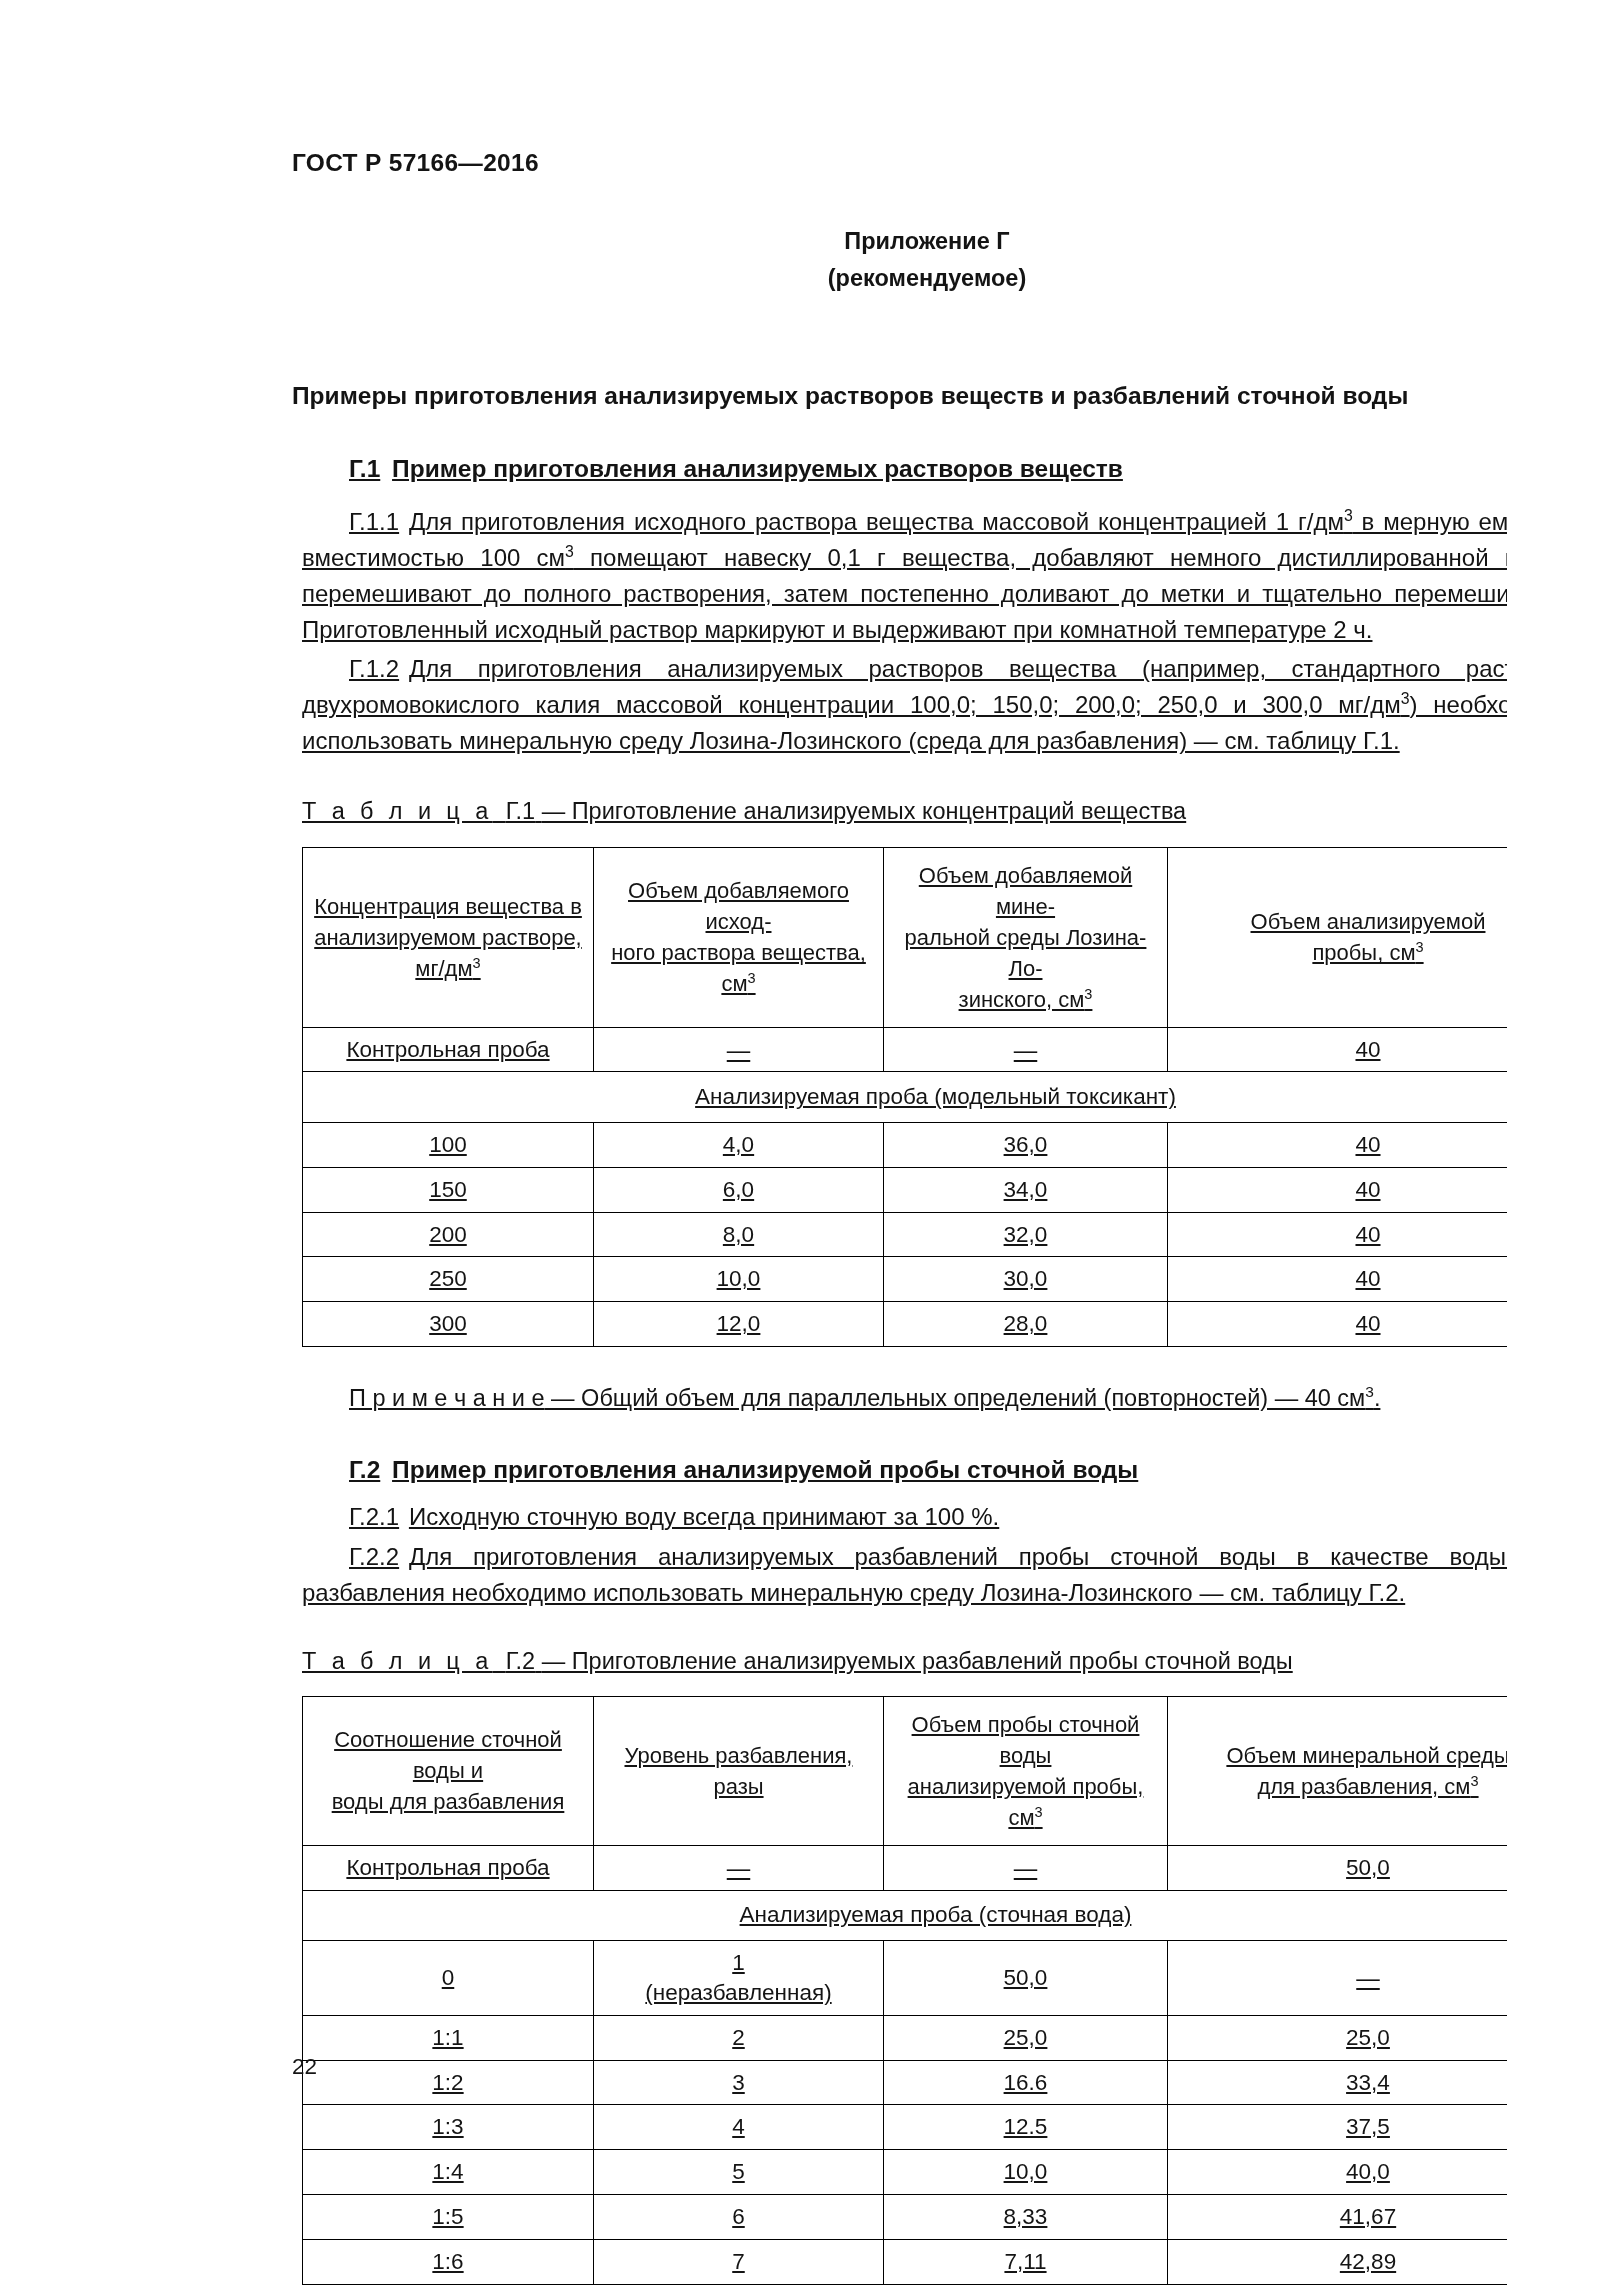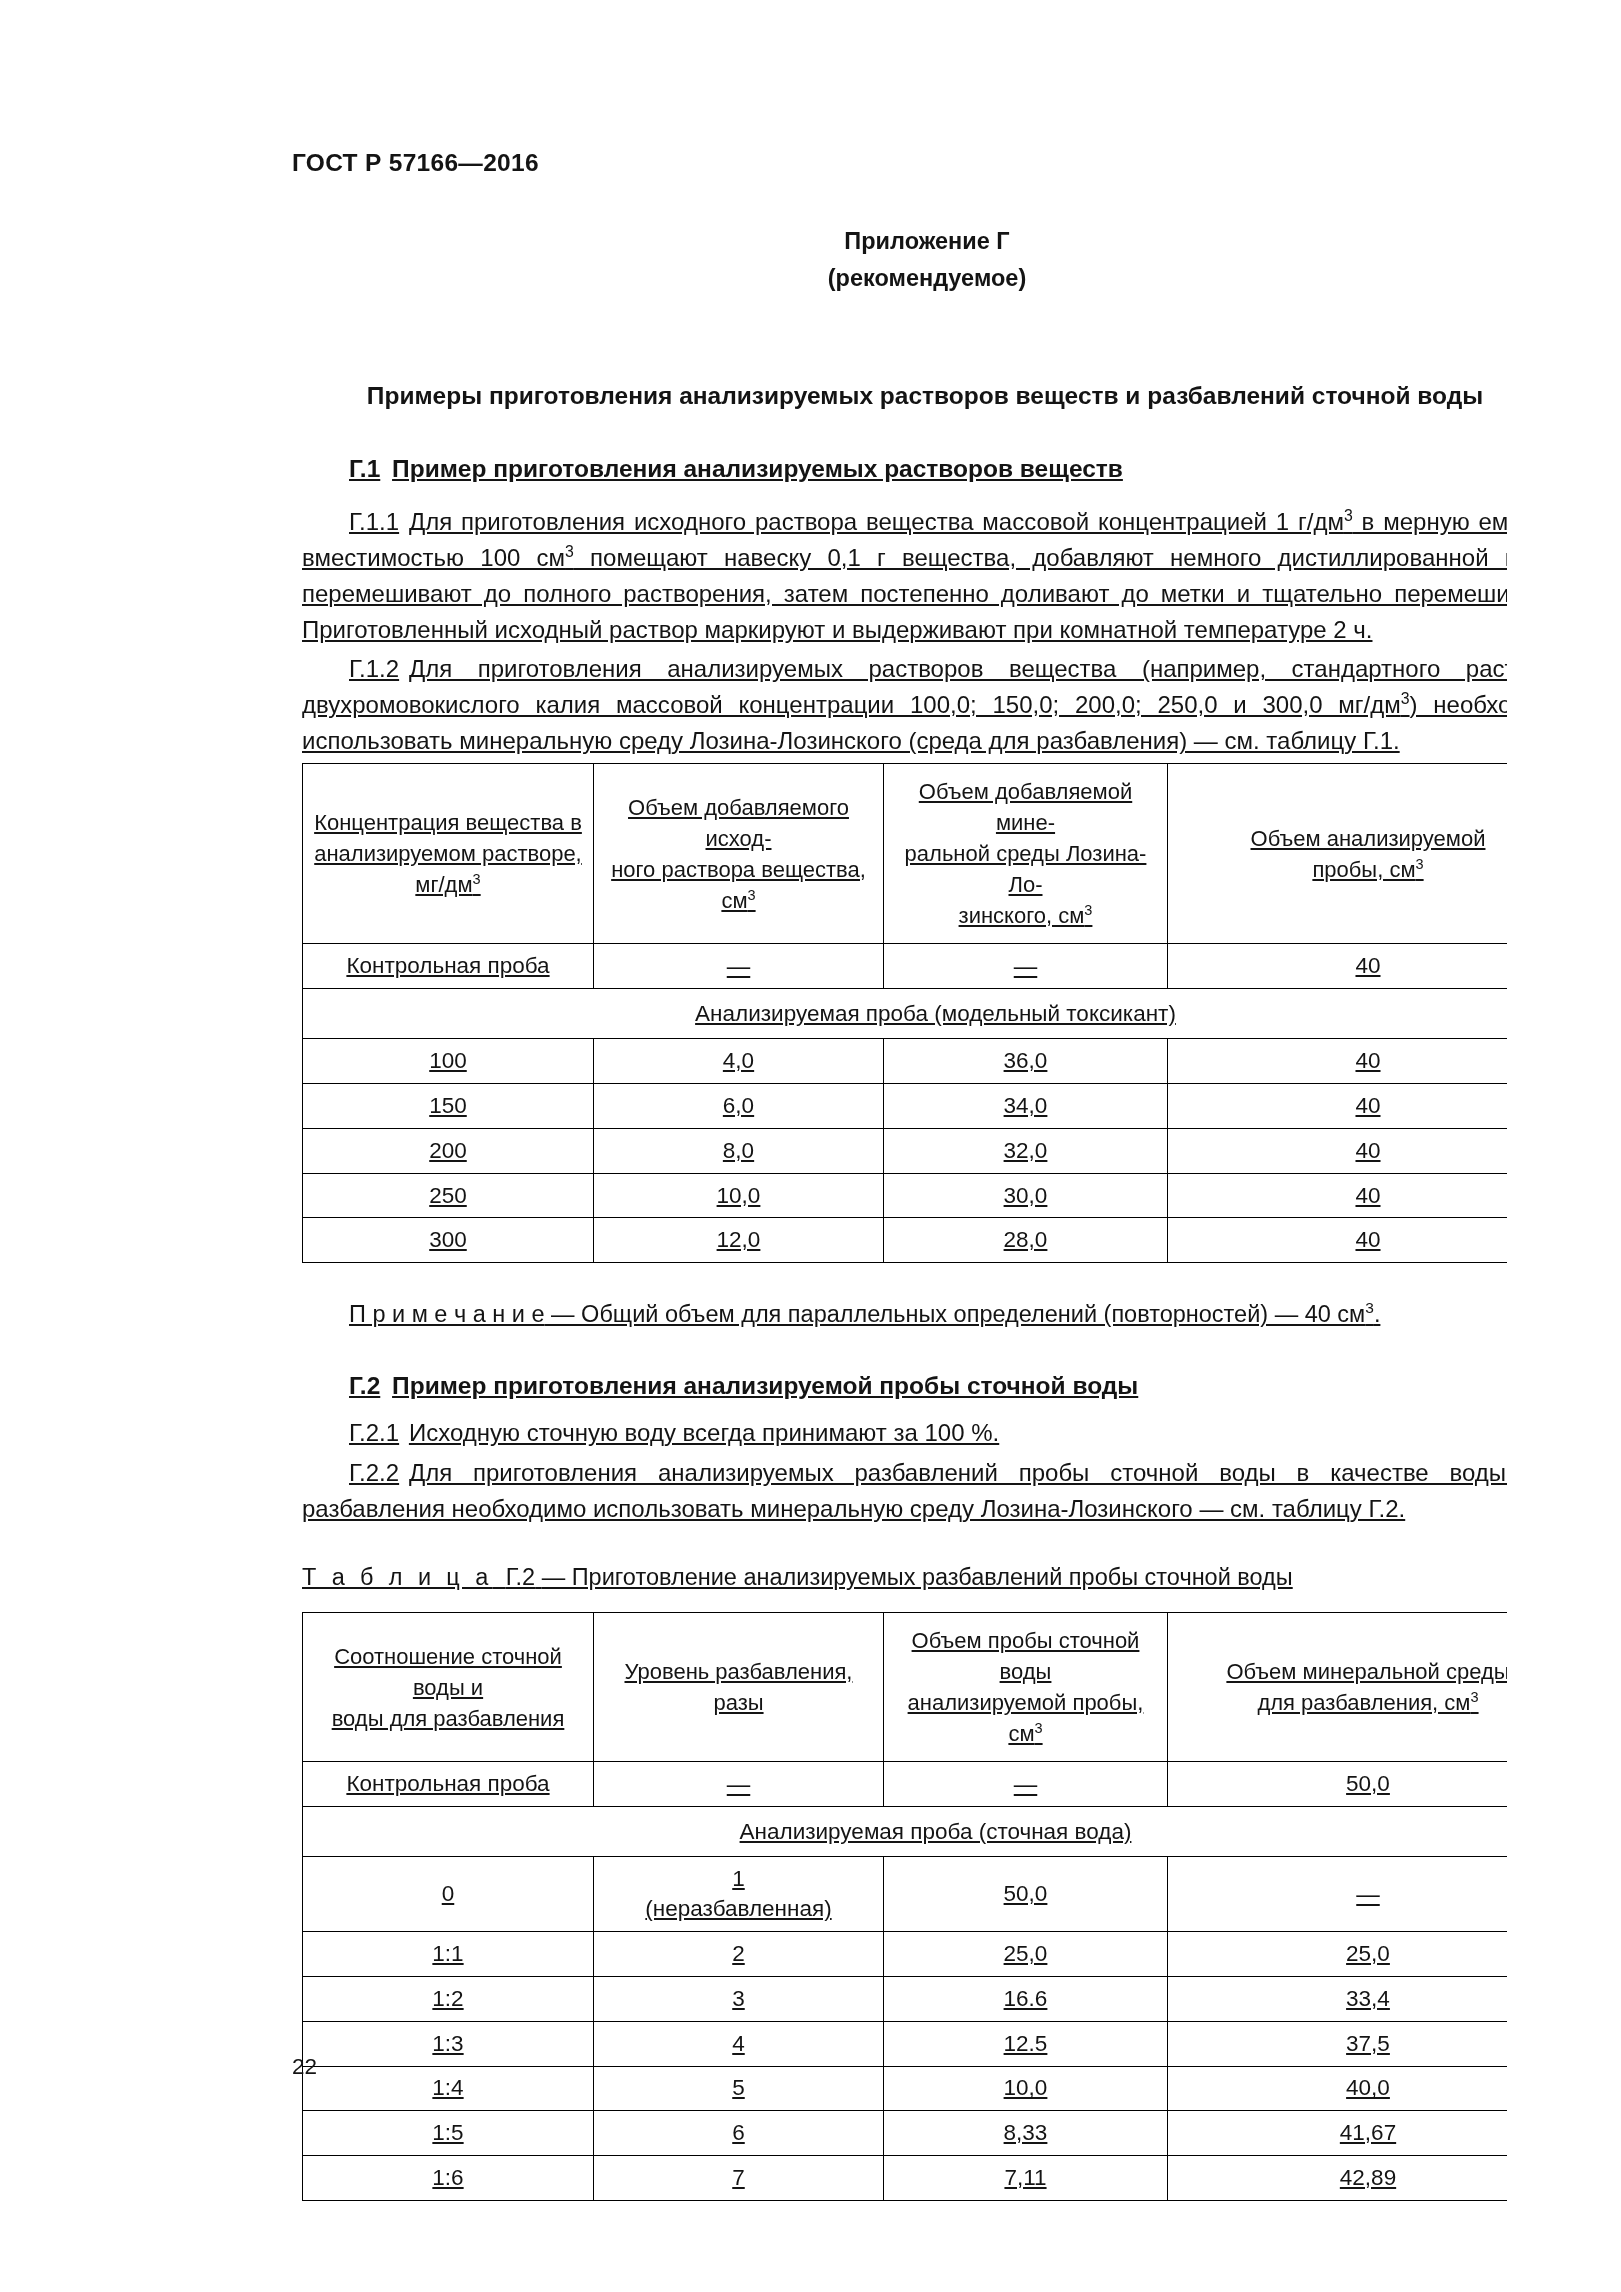--- a/index.html
+++ b/index.html
@@ -45,21 +45,20 @@
     line-height: 37px;
   }
   .annex-block div { white-space: nowrap; }
 
   
   .main-heading {
     position: absolute;
     left: 178px;
     top: 380px;
     width: 1266px;
-    text-align: center;
     font-size: 24.5px;
     font-weight: bold;
     line-height: 31px;
   }
 
   
   .body-flow {
     position: absolute;
     left: 188px;
     top: 453px;
@@ -160,20 +159,21 @@
   <div class="body-flow">
 
     <div class="sec-heading">
       <span class="num">Г.1</span><span>Пример приготовления анализируемых растворов веществ</span>
     </div>
 
     <p class="para"><span class="num">Г.1.1</span><span>Для приготовления исходного раствора вещества массовой концентрацией 1 г/дм</span><sup>3</sup><span> в мерную емкость вместимостью 100 см</span><sup>3</sup><span> помещают навеску 0,1 г вещества, добавляют немного дистиллированной воды, перемешивают до полного растворения, затем постепенно доливают до метки и тщательно перемешивают. Приготовленный исходный раствор маркируют и выдерживают при комнатной температуре 2 ч.</span></p>
 
     <p class="para"><span class="num">Г.1.2</span><span>Для приготовления анализируемых растворов вещества (например, стандартного раствора двухромовокислого калия массовой концентрации 100,0; 150,0; 200,0; 250,0 и 300,0 мг/дм</span><sup>3</sup><span>) необходимо использовать минеральную среду Лозина-Лозинского (среда для разбавления) — см. таблицу Г.1.</span></p>
 
+    <p class="tbl-caption" style="margin-top:37px;margin-bottom:19.6px;"><span class="sp">Т а б л и ц а</span>&nbsp; <span>Г.1</span> <span>— Приготовление анализируемых концентраций вещества</span></p>
 
     <table class="gost">
       <colgroup>
         <col style="width:291px">
         <col style="width:290px">
         <col style="width:284px">
         <col style="width:401px">
       </colgroup>
       <thead>
         <tr>

